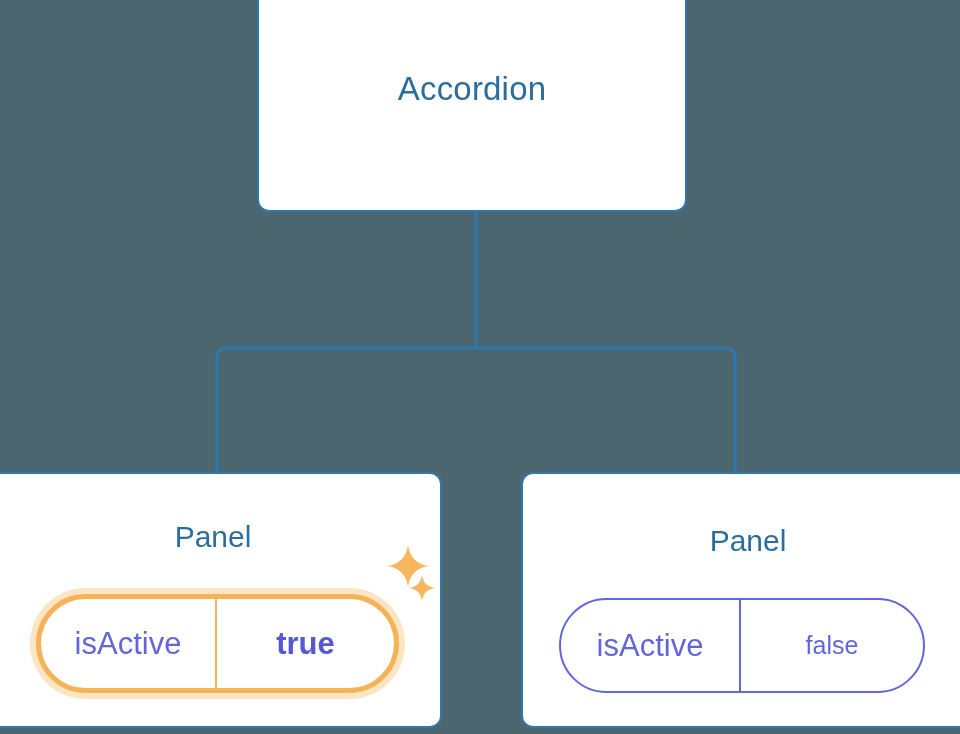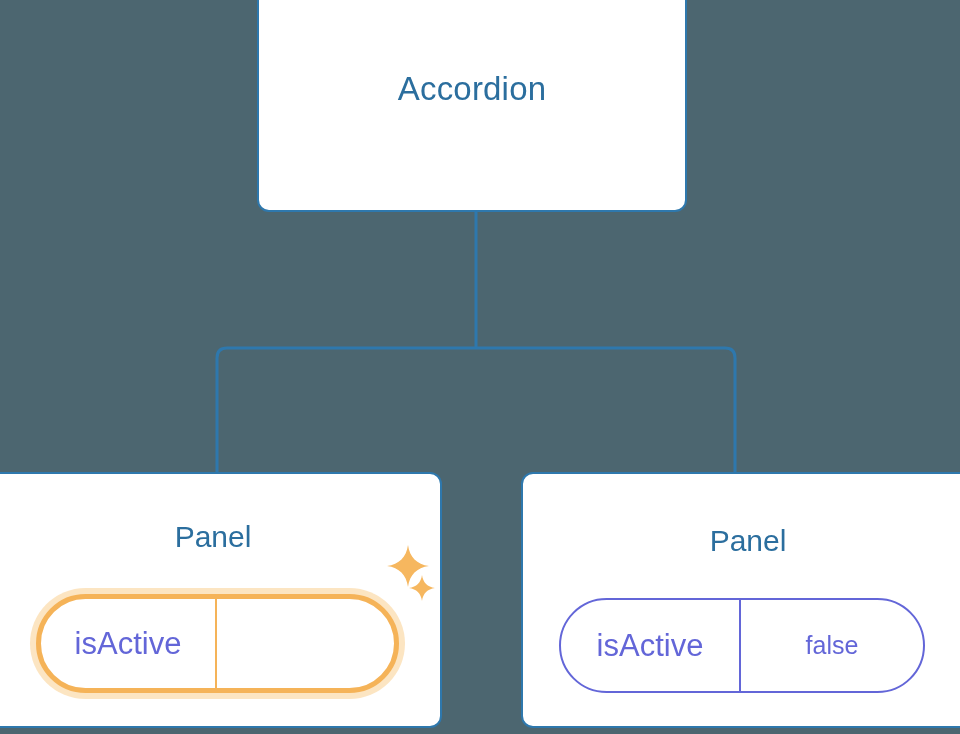--- a/index.html
+++ b/index.html
@@ -184,20 +184,21 @@
 
   <div class="node" id="node-accordion">
     <div class="node-title">Accordion</div>
   </div>
 
   <div class="node" id="node-panel-left">
     <div class="panel-title">Panel</div>
 
     <div class="pill" id="pill-left">
       <div class="pill-cell pill-key">isActive</div>
+      <div class="pill-cell pill-val">true</div>
     </div>
   </div>
 
   <svg class="sparkle" id="sparkle-large" viewBox="0 0 42 42">
     <path d="M21 0 C22.6 12.2 29.8 19.4 42 21 C29.8 22.6 22.6 29.8 21 42 C19.4 29.8 12.2 22.6 0 21 C12.2 19.4 19.4 12.2 21 0 Z" fill="#f6b75f"></path>
   </svg>
   <svg class="sparkle" id="sparkle-small" viewBox="0 0 26 26">
     <path d="M13 0 C14 7.5 18.5 12 26 13 C18.5 14 14 18.5 13 26 C12 18.5 7.5 14 0 13 C7.5 12 12 7.5 13 0 Z" fill="#f6b75f"></path>
   </svg>
 

